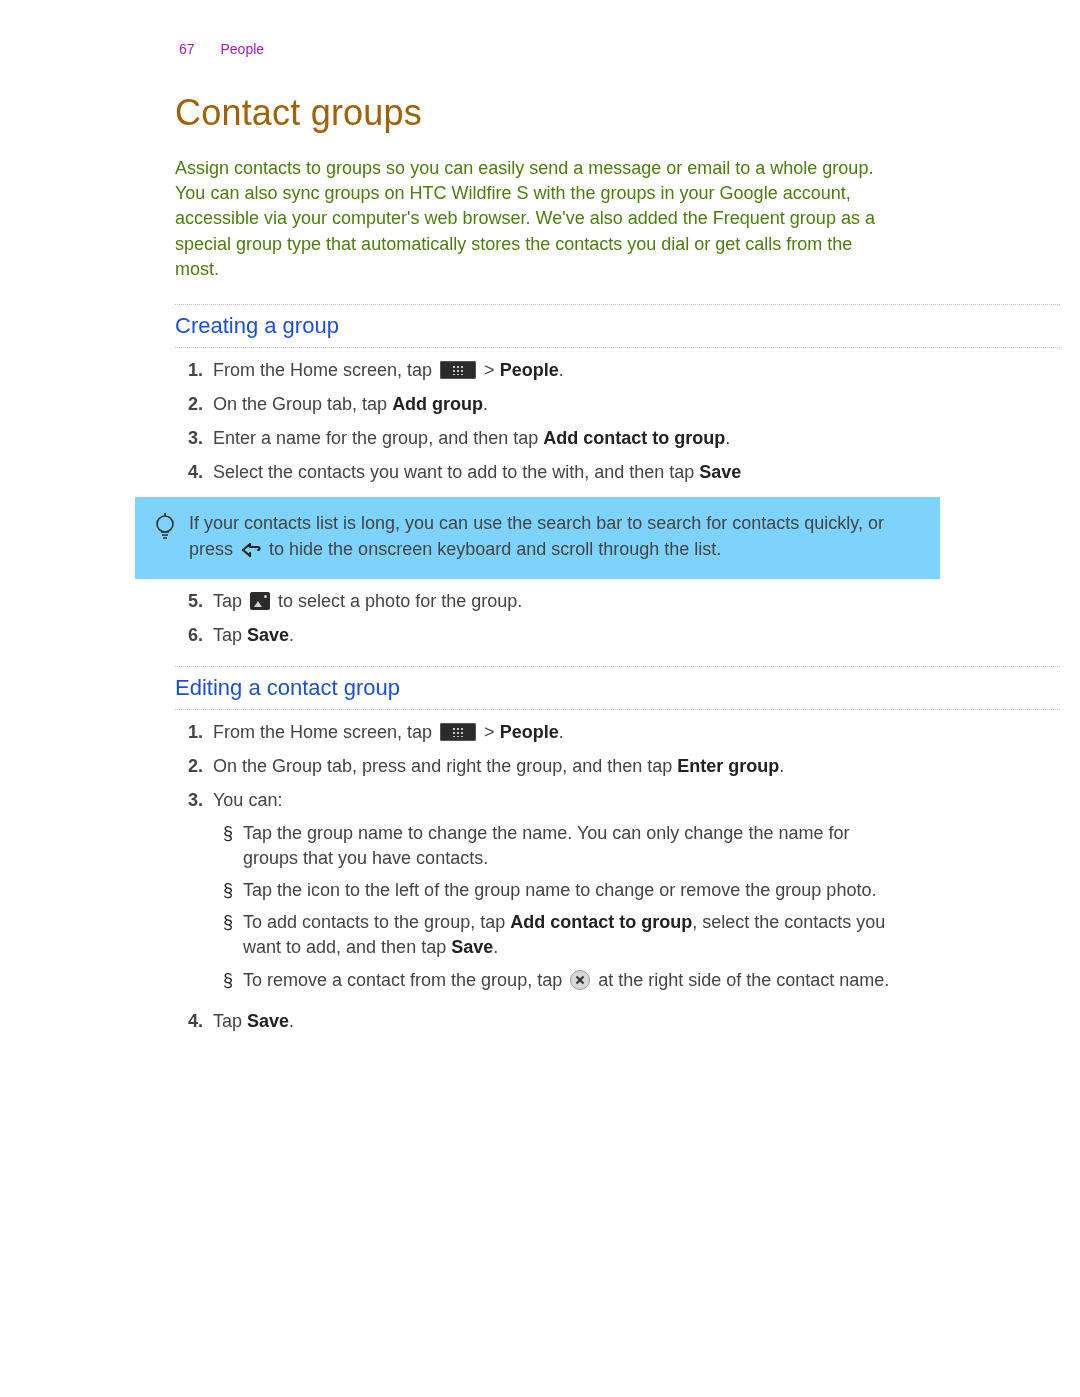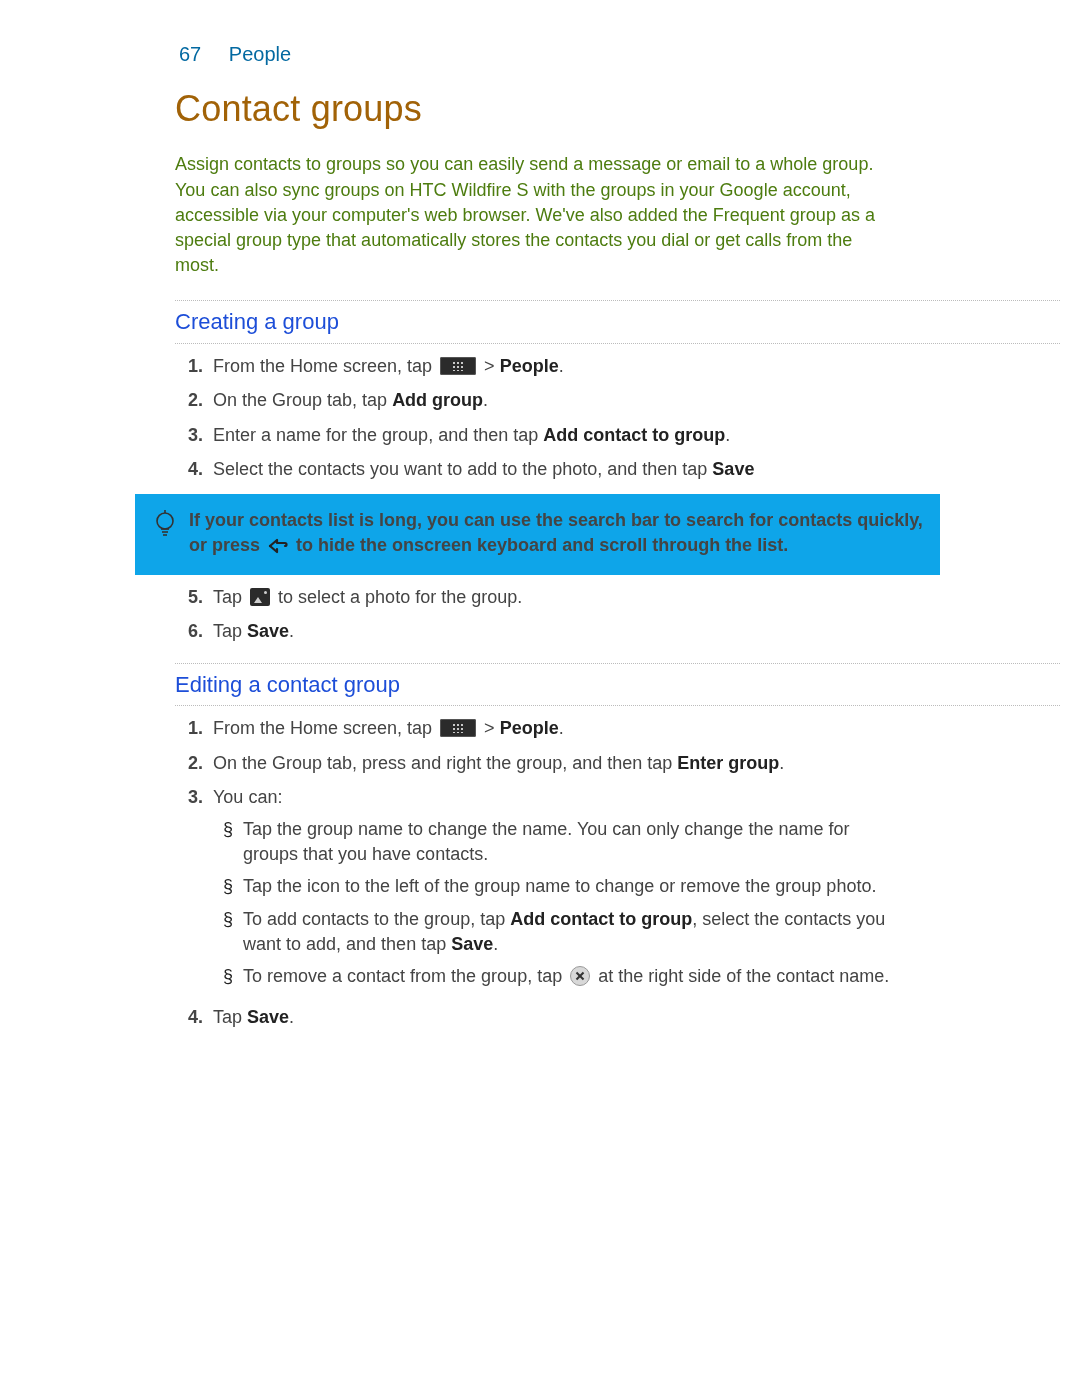--- a/index.html
+++ b/index.html
@@ -12,23 +12,23 @@
     line-height: 1.4;
   }
   .page {
     width: 1080px;
     min-height: 1397px;
     box-sizing: border-box;
     padding: 40px 180px 40px 175px;
     position: relative;
   }
   .running-header {
-    font-size: 20px;
-    color: #0369a1;
-    margin-bottom: 16px;
+    font-size: 14px;
+    color: #a21caf;
+    margin-bottom: 28px;
     margin-left: 4px;
   }
   .running-header .pgnum { display:inline-block; }
   .running-header .section-name { display:inline-block; margin-left: 22px; }
   h1.main-title {
     color: #a16207;
     font-weight: 400;
     font-size: 36px;
     margin: 0 0 18px 0;
     letter-spacing: 0.2px;
@@ -66,27 +66,26 @@
     padding-right: 10px;
     color: #444;
     font-weight: 600;
     box-sizing: border-box;
   }
   ol.steps > li > .body {
     flex: 1 1 auto;
   }
   .strong { color:#222; font-weight:600; }
   .tip-box {
-    background: #0ea5e9;
+    background: #7dd3fc;
     display: flex;
     align-items: flex-start;
     padding: 14px 16px 14px 10px;
     margin: 12px -40px 10px -40px;
     color: #444;
-    font-weight: bold;
   }
   .tip-box .tip-icon {
     width: 40px;
     flex: 0 0 40px;
     display:flex;
     justify-content:center;
     padding-top:2px;
   }
   .tip-box .tip-text {
     flex: 1 1 auto;
@@ -226,21 +225,21 @@
     <li>
       <span class="num">3.</span>
       <span class="body">
         <span>Enter a name for the group, and then tap </span>
         <span class="strong">Add contact to group</span><span>.</span>
       </span>
     </li>
     <li>
       <span class="num">4.</span>
       <span class="body">
-        <span>Select the contacts you want to add to the photo, and then tap </span>
+        <span>Select the contacts you want to add to the with, and then tap </span>
         <span class="strong">Save</span>
       </span>
     </li>
   </ol>
 
   <div class="tip-box">
     <div class="tip-icon">
       <svg width="24" height="30" viewBox="0 0 24 30" fill="none" stroke="#333" stroke-width="1.6">
         <circle cx="12" cy="11" r="8"></circle>
         <path d="M8 19 L16 19"></path>

